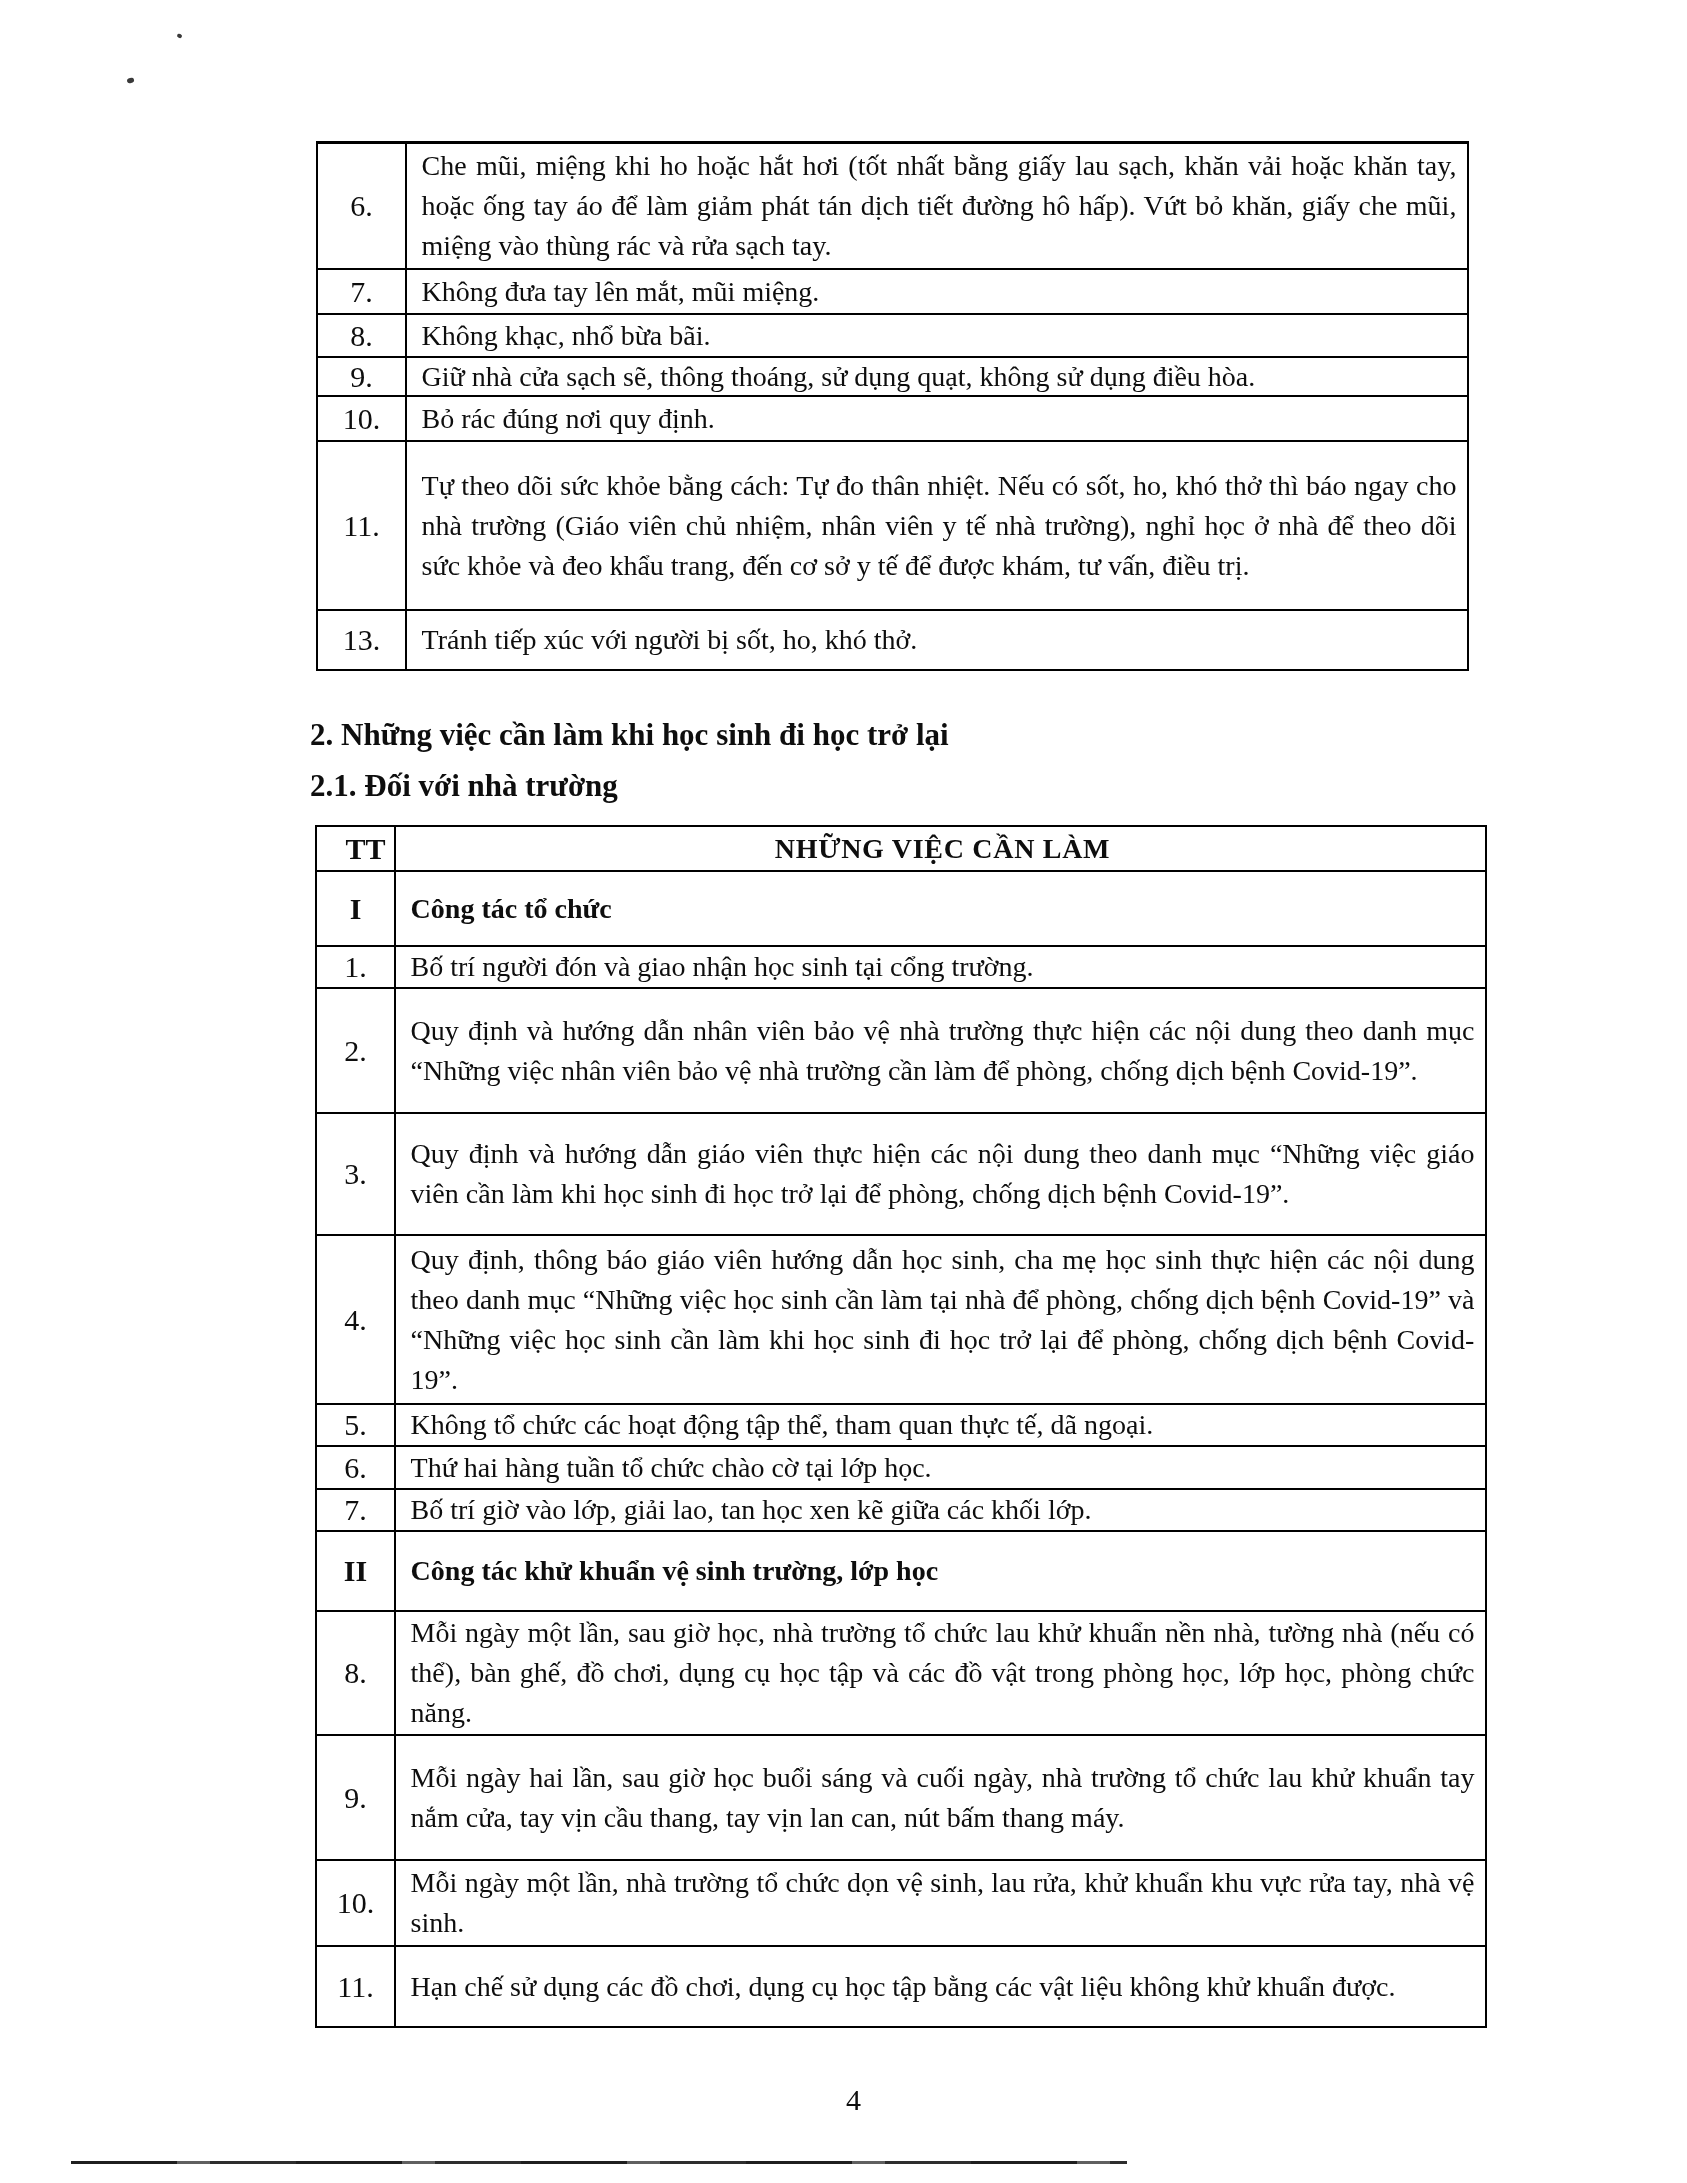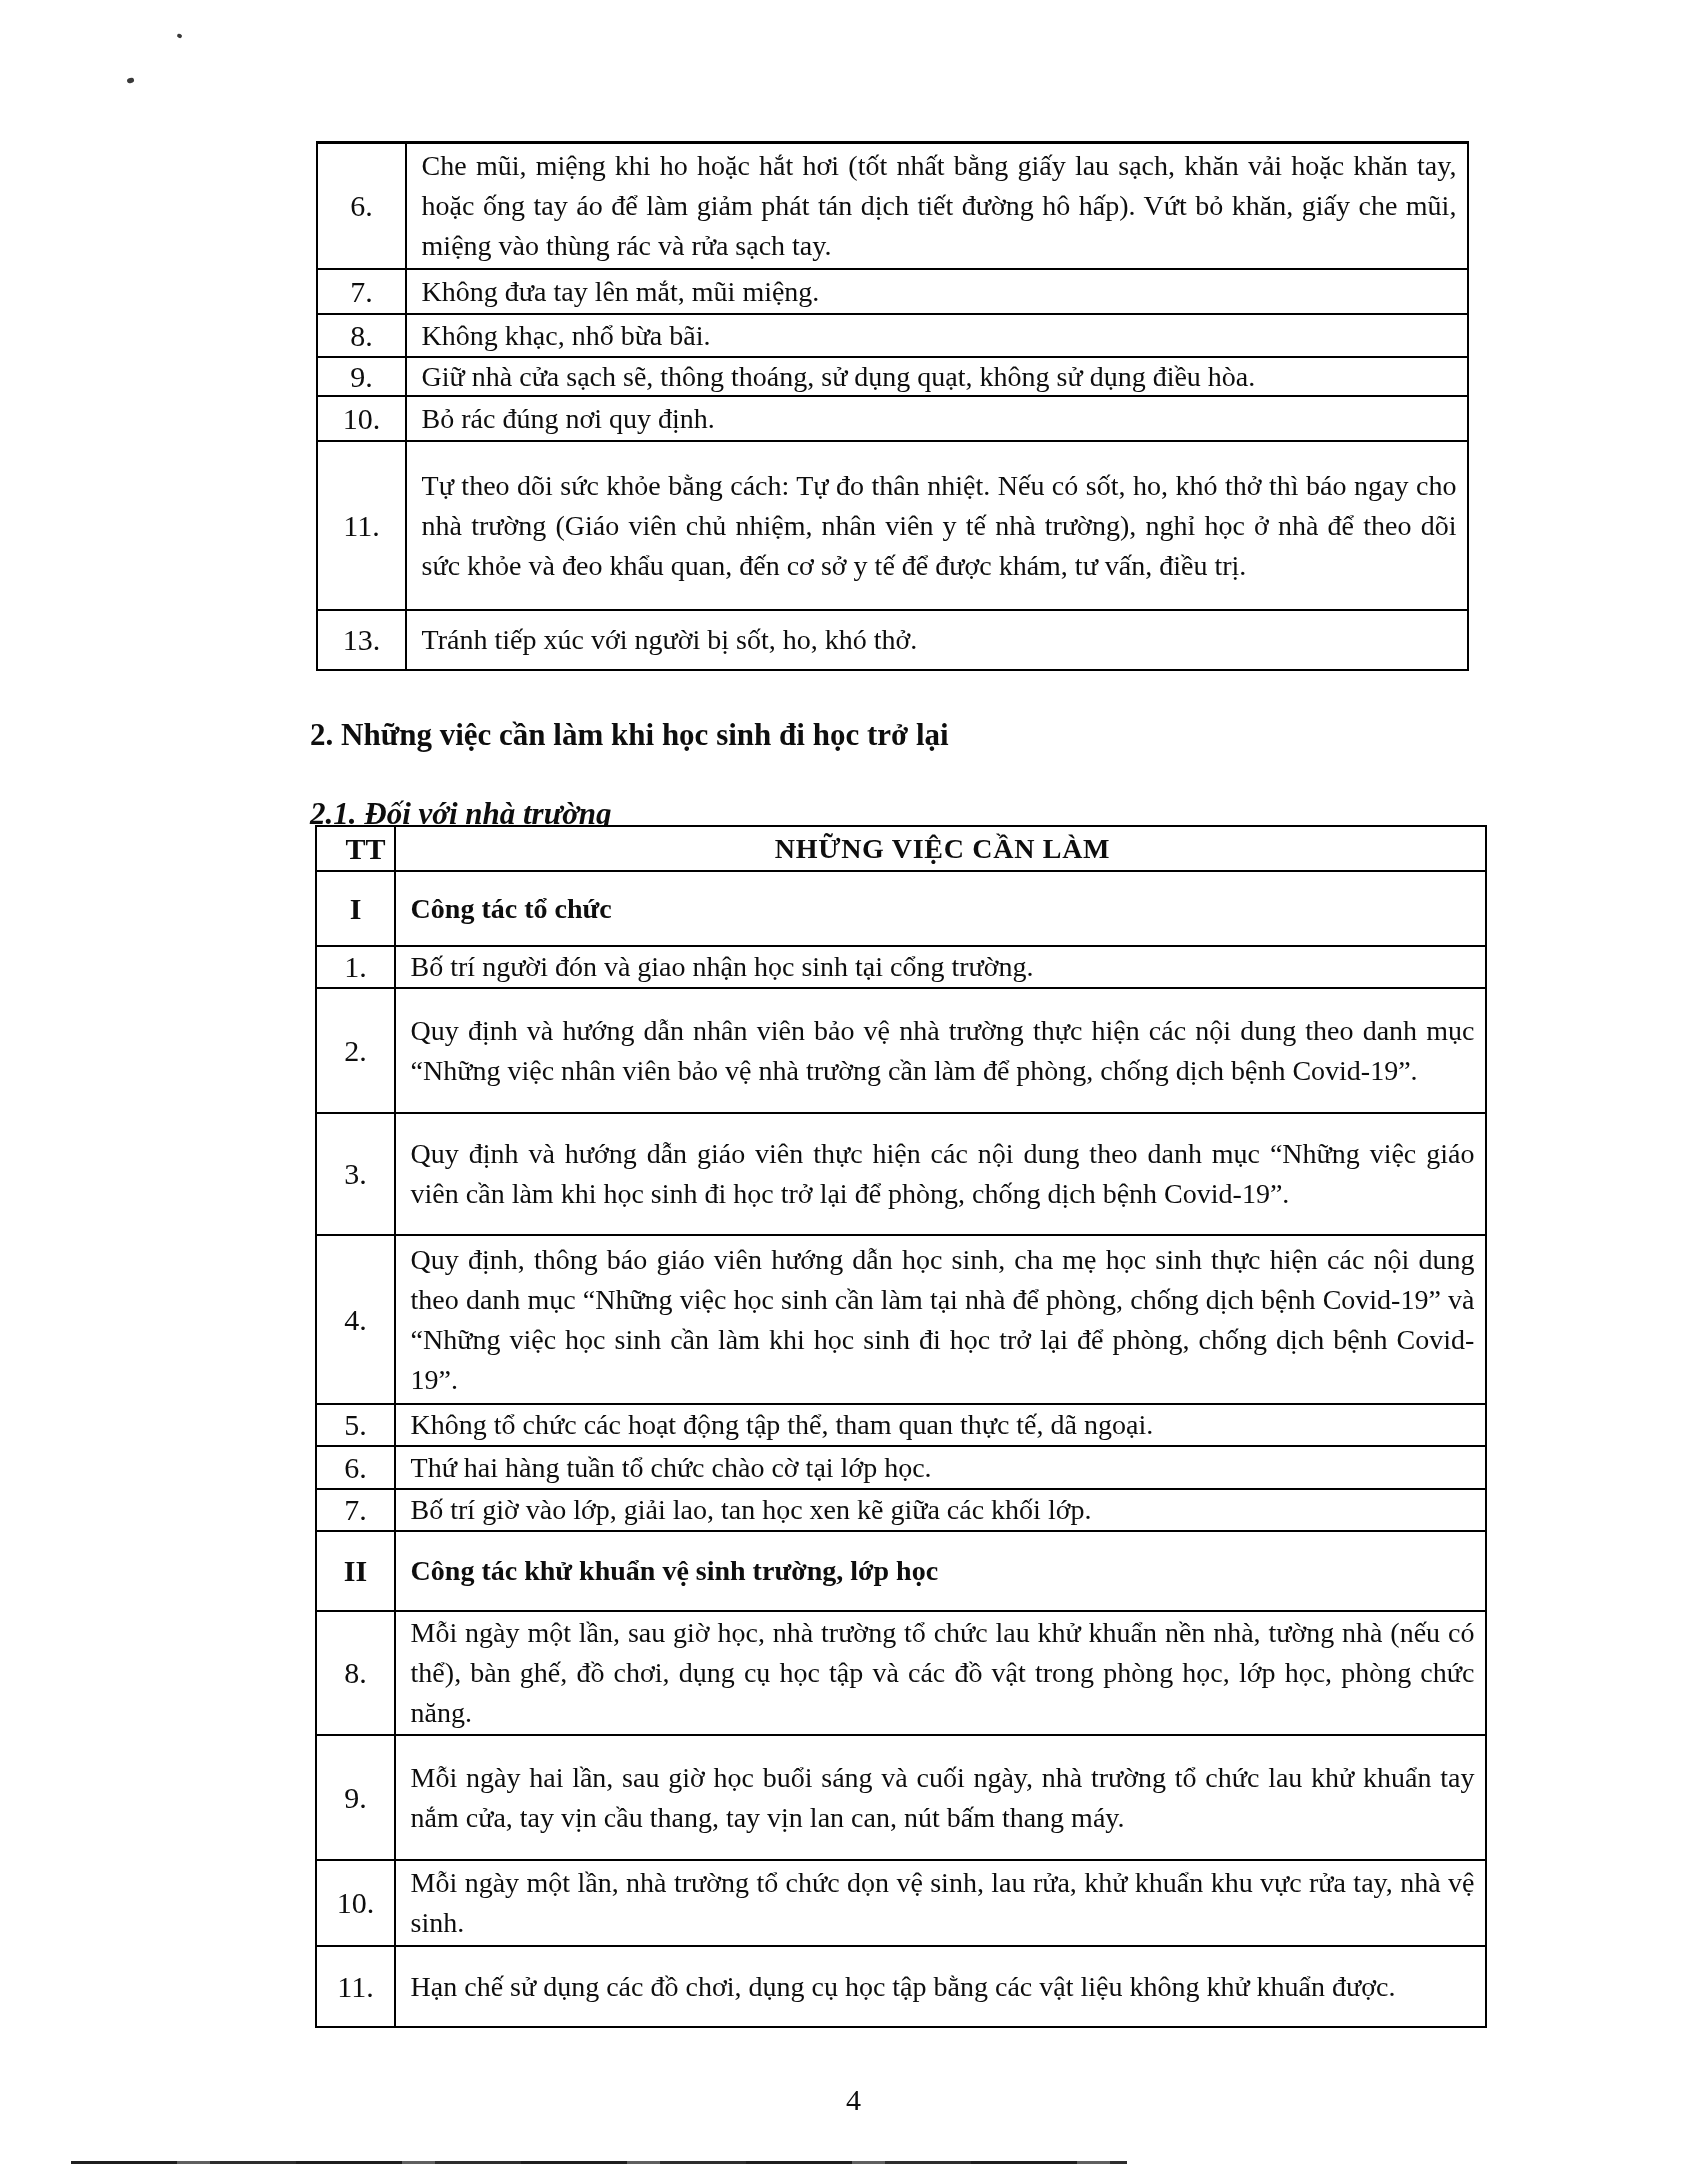--- a/index.html
+++ b/index.html
@@ -46,21 +46,21 @@
   .header-row .cnum{font-weight:bold;padding-left:20px;}
   .header-row .ctext>span{text-align:center;font-weight:bold;letter-spacing:0.7px;}
   .section-row .cnum{font-weight:bold;}
   .section-row .ctext>span{font-weight:bold;text-align:left;}
   .heading{
     position:absolute;left:310px;
     font-size:31px;font-weight:bold;line-height:38px;
     white-space:nowrap;
   }
   #heading-2{top:716px;}
-  #heading-2-1{top:767px;font-style:italic;margin-top:28px;}
+  #heading-2-1{top:767px;}
   .page-number{
     position:absolute;top:2083px;left:846px;
     font-size:30px;
   }
   .scan-line{
     position:absolute;left:71px;top:2161px;width:1056px;height:2.6px;
     background:repeating-linear-gradient(90deg,#000 0 106px,#4a4a4a 106px 139px,#111 139px 225px);
     opacity:.88;
   }
   .speck{position:absolute;background:#3a3a3a;border-radius:50%;}
@@ -114,21 +114,21 @@
         </div>
       <div class="ctext">
           <span>Bỏ rác đúng nơi quy định.</span>
         </div>
     </div>
     <div class="trow" style="height:169px">
       <div class="cnum">
           <span>11.</span>
         </div>
       <div class="ctext">
-          <span>Tự theo dõi sức khỏe bằng cách: Tự đo thân nhiệt. Nếu có sốt, ho, khó thở thì báo ngay cho nhà trường (Giáo viên chủ nhiệm, nhân viên y tế nhà trường), nghỉ học ở nhà để theo dõi sức khỏe và đeo khẩu quan, đến cơ sở y tế để được khám, tư vấn, điều trị.</span>
+          <span>Tự theo dõi sức khỏe bằng cách: Tự đo thân nhiệt. Nếu có sốt, ho, khó thở thì báo ngay cho nhà trường (Giáo viên chủ nhiệm, nhân viên y tế nhà trường), nghỉ học ở nhà để theo dõi sức khỏe và đeo khẩu trang, đến cơ sở y tế để được khám, tư vấn, điều trị.</span>
         </div>
     </div>
     <div class="trow" style="height:58px">
       <div class="cnum">
           <span>13.</span>
         </div>
       <div class="ctext">
           <span>Tránh tiếp xúc với người bị sốt, ho, khó thở.</span>
         </div>
     </div>

